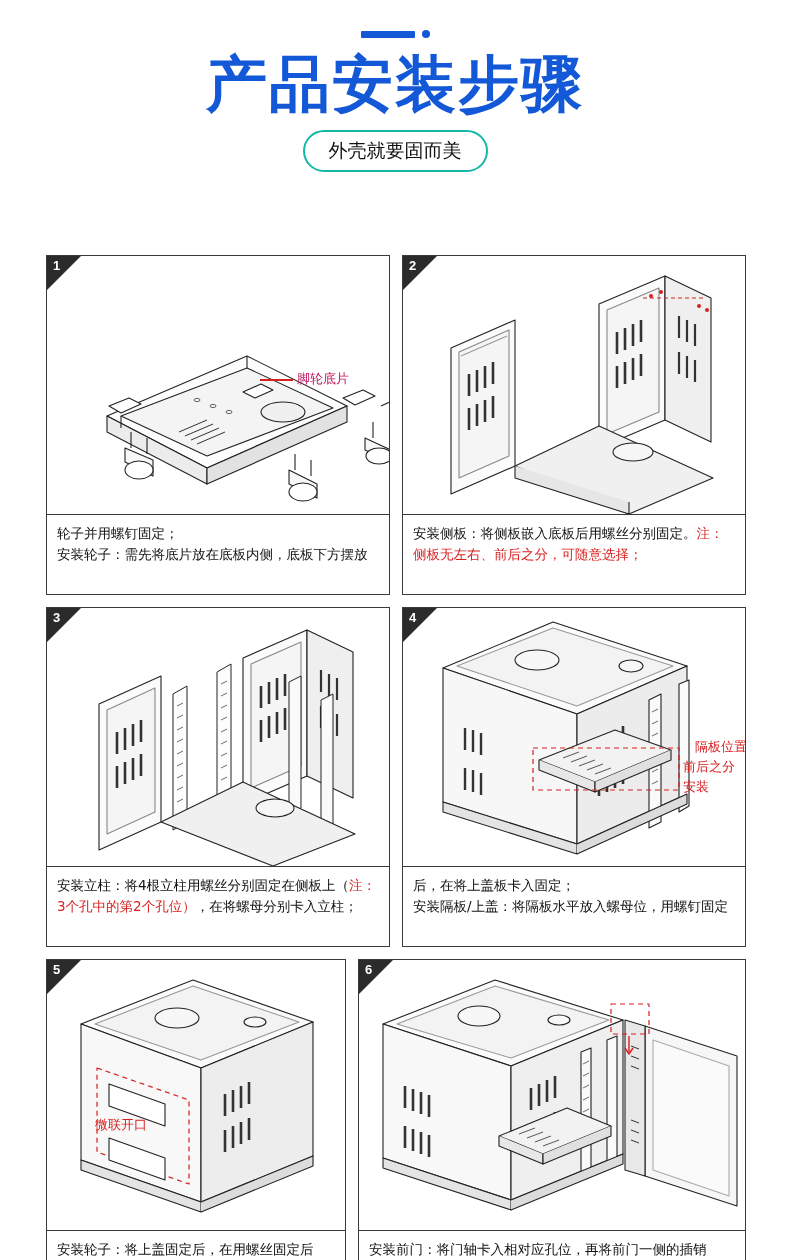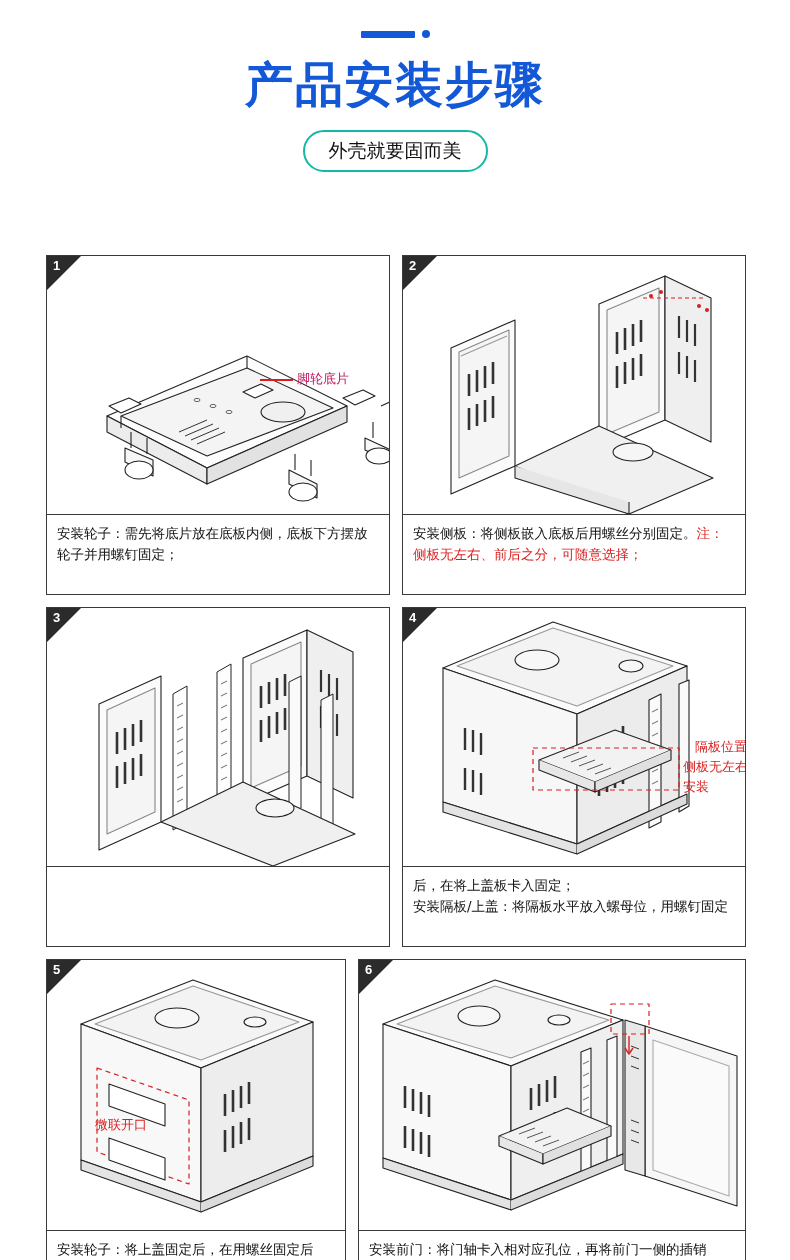--- a/index.html
+++ b/index.html
@@ -36,21 +36,21 @@
     border-radius: 1px;
   }
   .dash-dot .dot {
     width: 8px;
     height: 8px;
     border-radius: 50%;
     background: #1358d6;
   }
   .main-title {
     margin-top: 12px;
-    font-size: 48px;
+    font-size: 61px;
     line-height: 60px;
     font-weight: bold;
     color: #1358d6;
     letter-spacing: 2px;
     font-family: "DejaVu Sans", "Liberation Sans", sans-serif;
   }
   .sub-pill-wrap {
     margin-top: 16px;
     display: flex;
     justify-content: center;
@@ -210,22 +210,22 @@
               <ellipse cx="166" cy="150" rx="3" ry="1.6"></ellipse>
               <ellipse cx="182" cy="156" rx="3" ry="1.6"></ellipse>
             </g>
 
             <path d="M213 124 L246 124" stroke="#d81f1f" stroke-width="2"></path>
           </g>
         </svg>
         <div class="lbl" style="left:250px; top:114px;">脚轮底片</div>
       </div>
       <div class="caption">
+        <div>轮子并用螺钉固定；</div>
         <div>安装轮子：需先将底片放在底板内侧，底板下方摆放</div>
-        <div>轮子并用螺钉固定；</div>
       </div>
     </div>
 
     <div class="card">
       <div class="art">
         <div class="corner"></div>
         <div class="corner-num">2</div>
         <svg width="344" height="258" viewBox="0 0 344 258">
           <g fill="none" stroke="#222" stroke-width="1.1" stroke-linejoin="round">
 
@@ -349,20 +349,26 @@
               <path d="M130 98 L136 95 M130 110 L136 107 M130 122 L136 119 M130 134 L136 131 M130 146 L136 143 M130 158 L136 155 M130 170 L136 167 M130 182 L136 179 M130 194 L136 191"></path>
               <path d="M174 76 L180 73 M174 88 L180 85 M174 100 L180 97 M174 112 L180 109 M174 124 L180 121 M174 136 L180 133 M174 148 L180 145 M174 160 L180 157 M174 172 L180 169"></path>
             </g>
 
             <path d="M114 214 L196 174 L308 226 L226 258 Z" fill="#f0f0f0"></path>
             <ellipse cx="228" cy="200" rx="19" ry="9" fill="#f6f6f6"></ellipse>
           </g>
         </svg>
       </div>
       <div class="caption">
+        <div>
+          <span>安装立柱：将4根立柱用螺丝分别固定在侧板上（</span><span class="em">注：</span>
+        </div>
+        <div>
+          <span class="em">3个孔中的第2个孔位）</span><span>，在将螺母分别卡入立柱；</span>
+        </div>
       </div>
     </div>
 
     <div class="card">
       <div class="art">
         <div class="corner"></div>
         <div class="corner-num">4</div>
         <svg width="344" height="258" viewBox="0 0 344 258">
           <g fill="none" stroke="#222" stroke-width="1.1" stroke-linejoin="round">
 
@@ -414,21 +420,21 @@
 
             <g stroke="#d81f1f" stroke-width="1.2" stroke-dasharray="5 4">
               <path d="M130 140 L276 140 L276 182 L130 182 Z"></path>
             </g>
 
             <path d="M40 194 L174 236 L174 246 L40 204 Z" fill="#e4e4e4"></path>
             <path d="M174 236 L284 186 L284 196 L174 246" fill="#dcdcdc"></path>
           </g>
         </svg>
         <div class="lbl red" style="left:292px; top:130px;">隔板位置可</div>
-        <div class="lbl red" style="left:280px; top:150px;">侧板无左右</div>
+        <div class="lbl red" style="left:280px; top:150px;">前后之分</div>
         <div class="lbl red" style="left:280px; top:170px;font-family:Liberation Serif, serif;">安装</div>
       </div>
       <div class="caption">
         <div>后，在将上盖板卡入固定；</div>
         <div>安装隔板/上盖：将隔板水平放入螺母位，用螺钉固定</div>
       </div>
     </div>
   </div>
 
   <div class="row r3">

